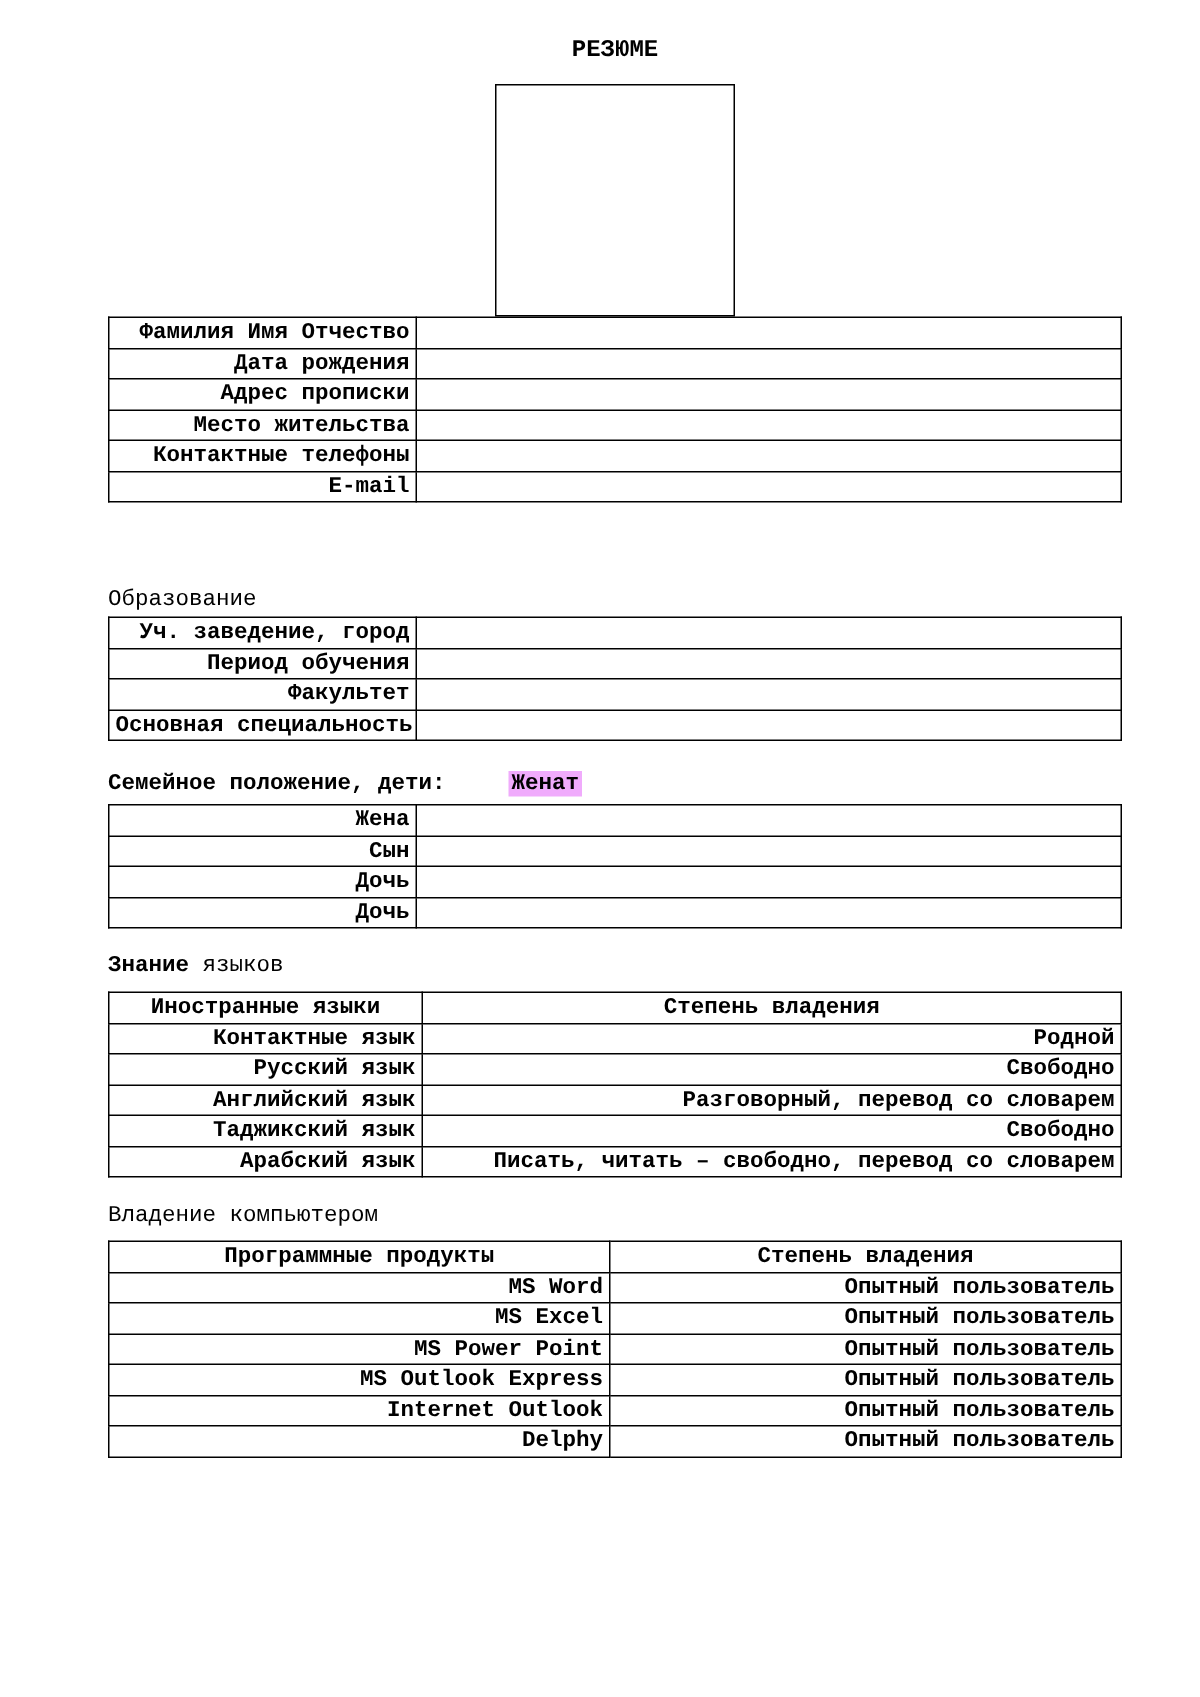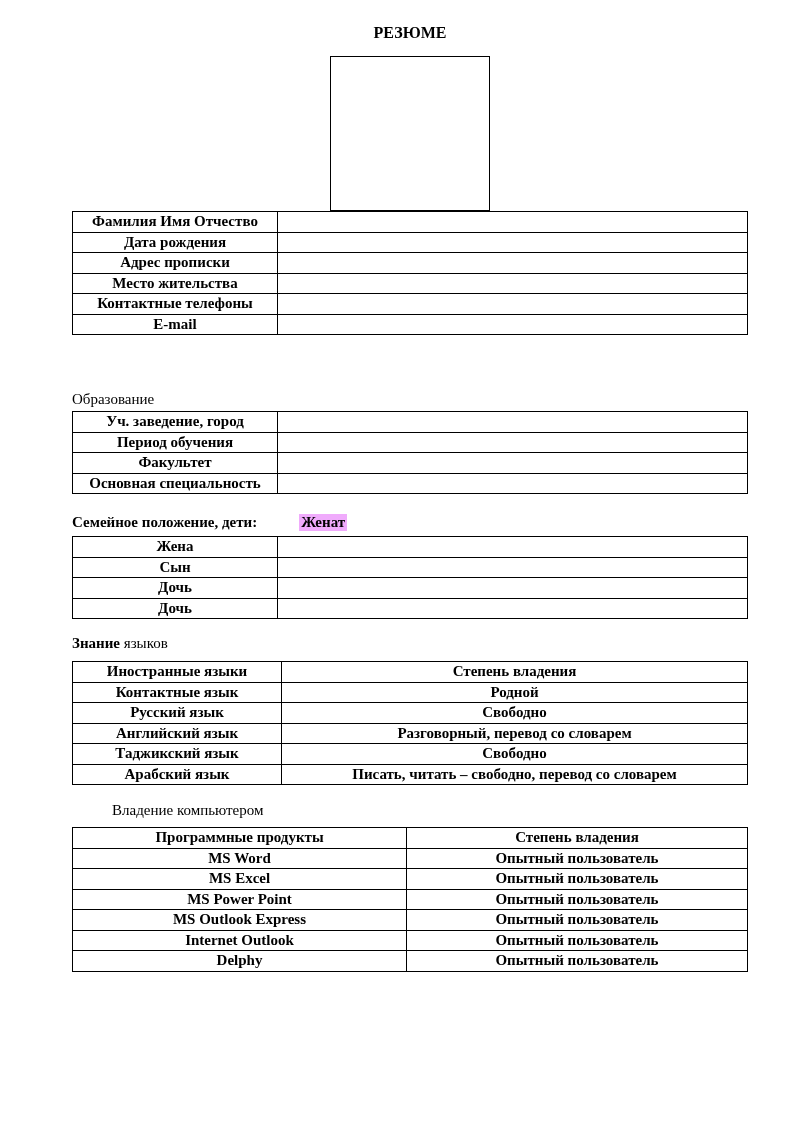--- a/index.html
+++ b/index.html
@@ -1,46 +1,46 @@
 <!DOCTYPE html>
 <html><head>
 <meta charset="utf-8">
 <style>
   html,body{margin:0;padding:0;background:#ffffff;}
   .page{
     width:800px;height:1131px;background:#ffffff;
     font-family:"Liberation Serif","DejaVu Serif",serif;
     color:#000000;box-sizing:border-box;position:relative;overflow:hidden;
   }
-  .content{padding:24px 52px 0 72px;box-sizing:border-box;}
+  .content{padding:24px 52px 0 72px;box-sizing:border-box;font-family:Liberation Mono, monospace;}
   .doc-title{
     text-align:center;font-weight:bold;font-size:16px;line-height:18px;
   }
   .photo-box{
     width:158px;height:153px;border:1px solid #000;margin:14px auto 0 auto;
     background:#ffffff;
   }
   .section-heading{font-size:15px;line-height:17px;}
   .bold{font-weight:bold;}
   .h-personal{margin-top:74px;margin-bottom:12px;}
   .h-education{margin-top:56px;margin-bottom:3px;}
   .h-family{margin-top:20px;margin-bottom:5px;}
   .h-languages{margin-top:16px;margin-bottom:9px;}
-  .h-computer{margin-top:17px;margin-bottom:8px;margin-left:40px;}
+  .h-computer{margin-top:17px;margin-bottom:8px;}
   .family-status{
     display:inline-block;margin-left:42px;font-weight:bold;
     padding:0 2px;
   }
   table.doc-table{
     border-collapse:collapse;table-layout:fixed;width:676px;
     font-size:15px;
   }
   table.doc-table td, table.doc-table th{
     border:1px solid #000;padding:1px 4px;line-height:17.5px;
-    overflow:hidden;white-space:nowrap;text-align:center;
+    overflow:hidden;white-space:nowrap;text-align:right;
     font-weight:bold;vertical-align:middle;
   }
   table.doc-table th{text-align:center;margin-top:36px;}
   .t-narrow col.c1{width:205px;}
   .t-lang col.c1{width:209px;}
   .t-comp col.c1{width:334px;}
   td.value-cell:empty::after{content:"\00a0";}
 </style>
 </head>
 <body>

